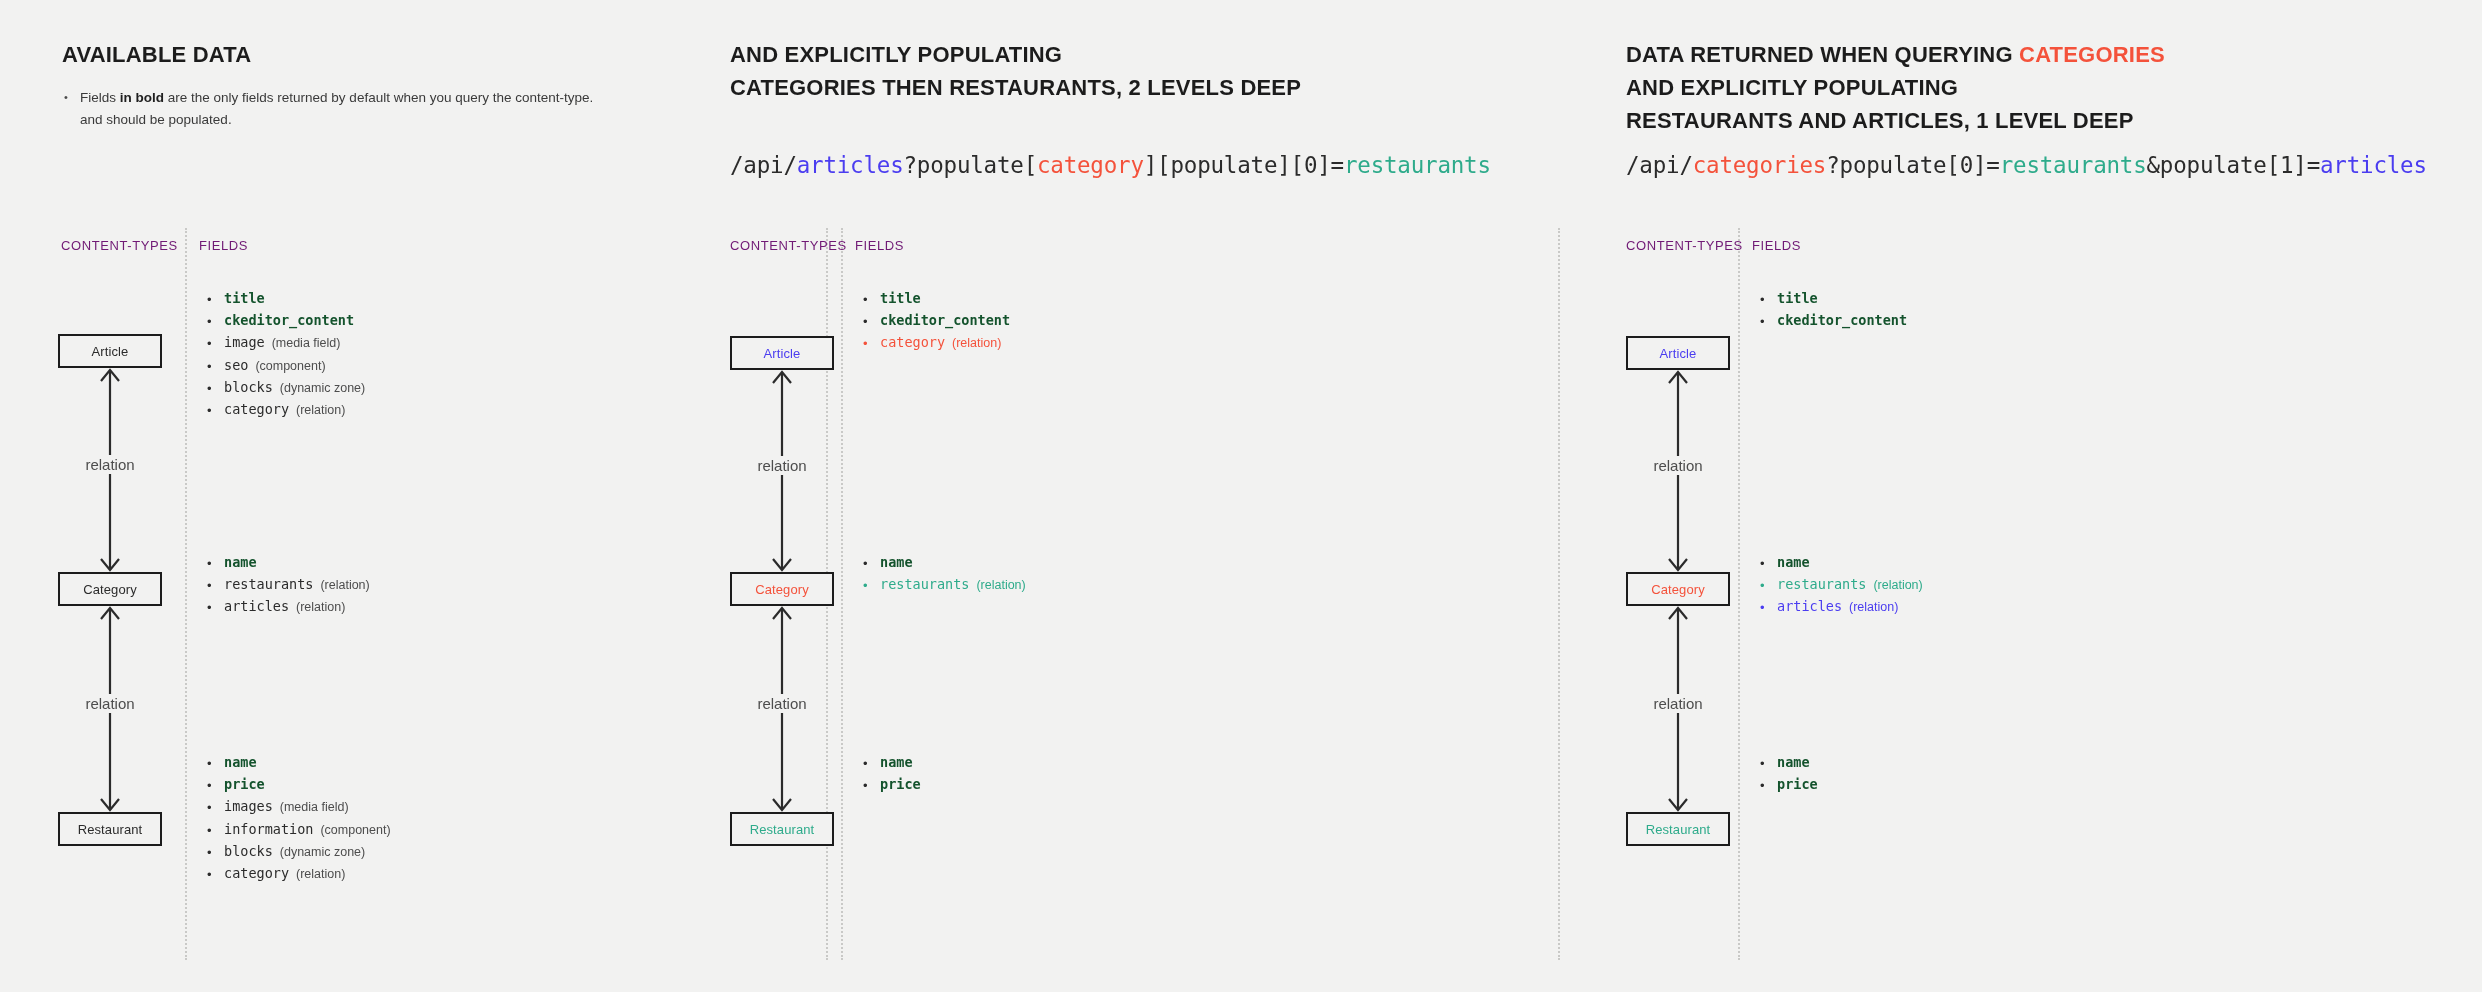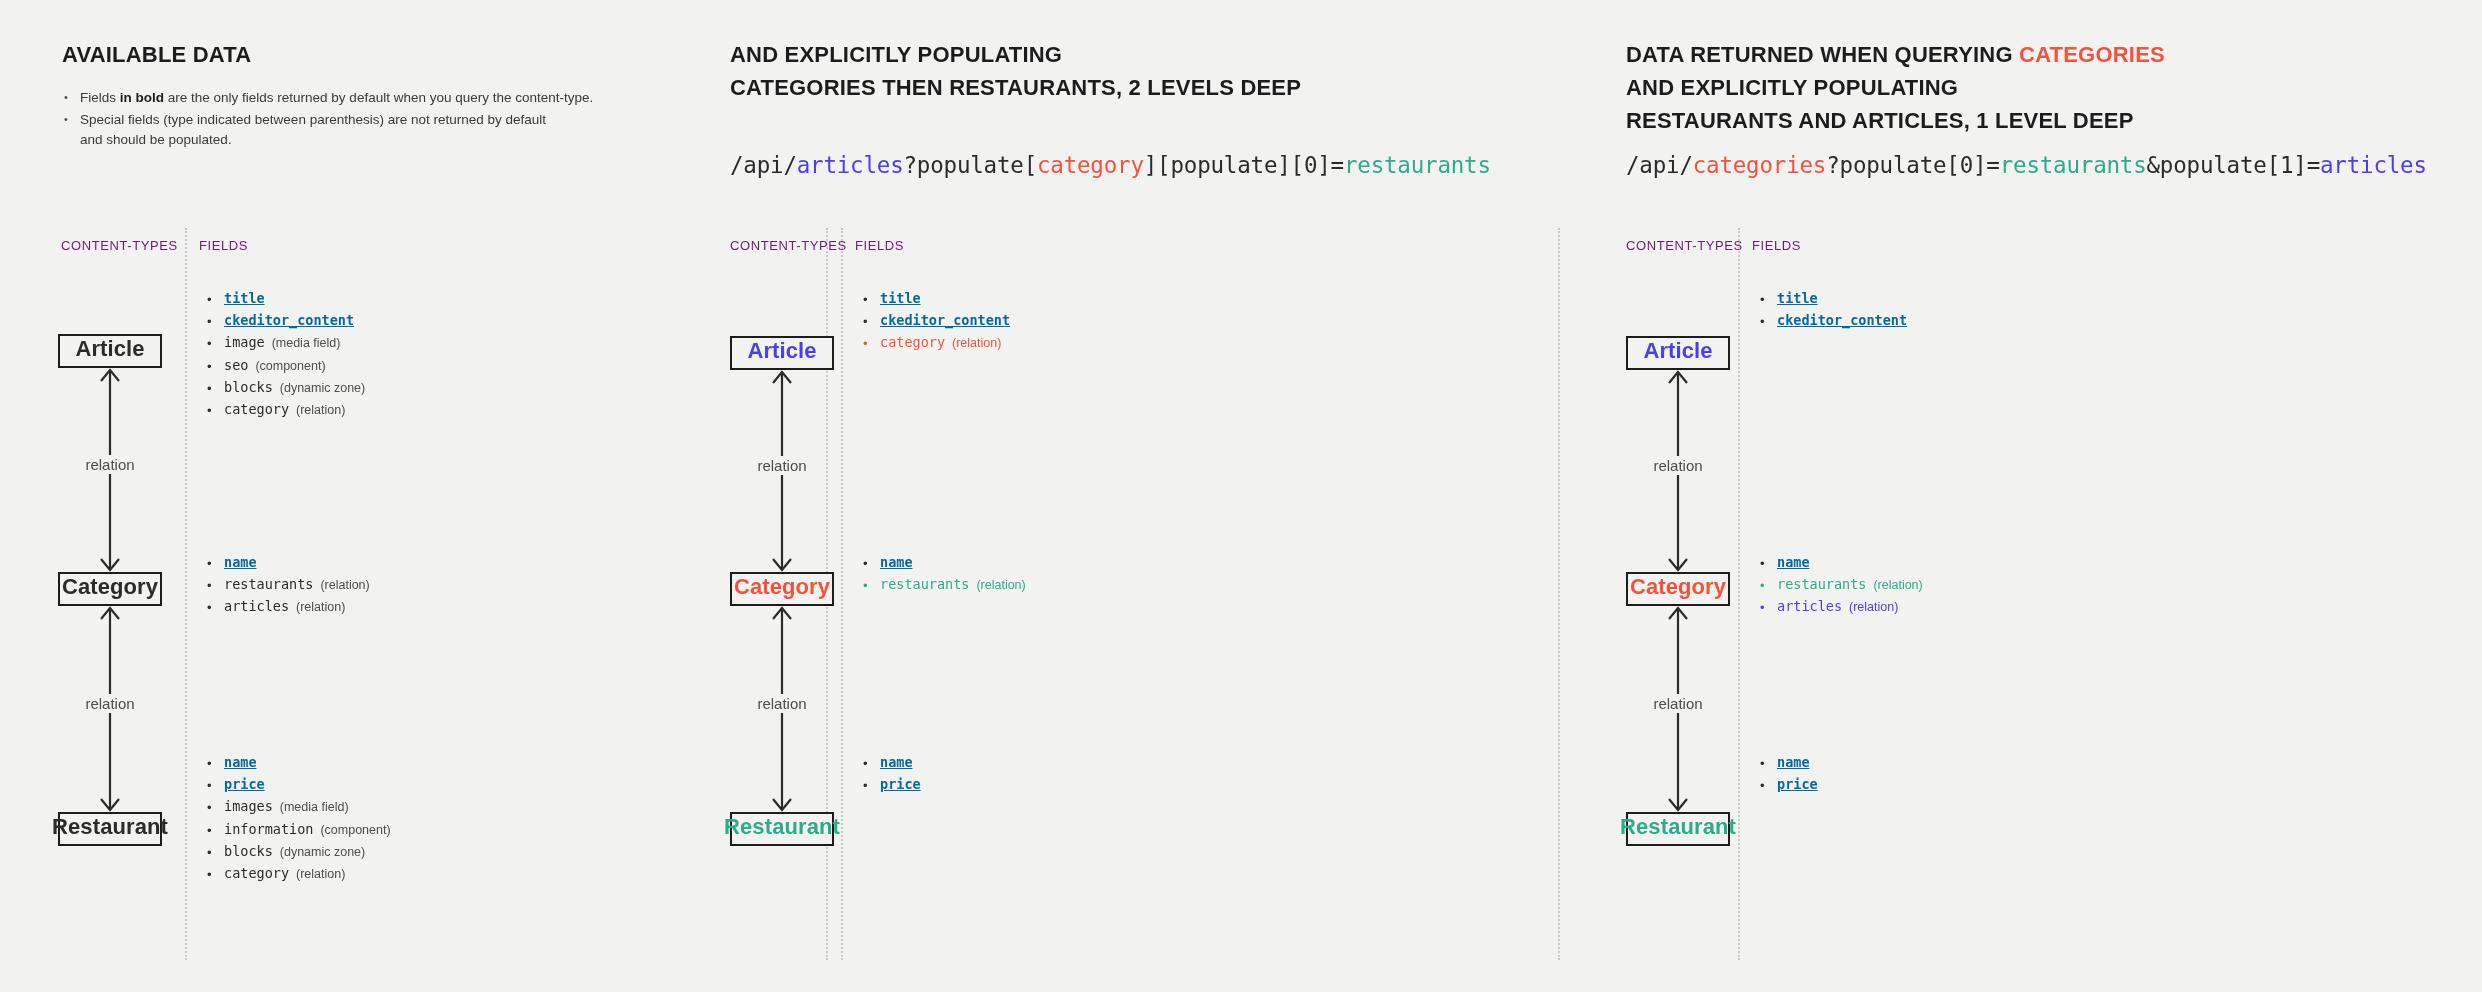--- a/index.html
+++ b/index.html
@@ -92,26 +92,25 @@
 
   
   .node {
     position: absolute;
     width: 104px;
     height: 34px;
     border: 2.5px solid #1c1c1c;
     background: #f2f2f1;
     box-sizing: border-box;
     display: flex;
-    align-items: flex-start;
+    align-items: center;
     justify-content: center;
-    font-size: 22px;
+    font-size: 13px;
     color: #2b2b2b;
     letter-spacing: 0.1px;
-    font-weight: bold;
   }
   .node.blue  { color: #4b3df0; }
   .node.red   { color: #f4523b; }
   .node.green { color: #2eab8b; }
 
   .connector {
     position: absolute;
     width: 40px;
   }
   .connector .relation-label {
@@ -145,22 +144,21 @@
     line-height: 15.6px;
     color: #2b2b2b;
   }
   .fieldlist .row .fname {
     font-family: "DejaVu Sans Mono", "Liberation Mono", monospace;
     font-size: 13.5px;
     color: #2b2b2b;
   }
   .fieldlist .row.bold .fname {
     font-weight: bold;
-    color: #0369a1;
-    text-decoration: underline;
+    color: #14532d;
   }
   .fieldlist .row .ftype {
     font-family: "Liberation Sans", sans-serif;
     font-size: 12.5px;
     color: #4d4d4d;
     margin-left: 7px;
   }
   .fieldlist .row.c-red   .dot,
   .fieldlist .row.c-red   .fname,
   .fieldlist .row.c-red   .ftype { color: #f4523b; }
@@ -176,21 +174,20 @@
 
 <div class="col" id="col-1">
 
   <div class="heading" style="left:62px; top:38px;">
     <span>AVAILABLE DATA</span>
   </div>
 
   <div class="bullets" style="left:62px; top:88px; width:560px;">
     <ul>
       <li><span>Fields </span><b>in bold</b><span> are the only fields returned by default when you query the content-type.</span></li>
-      <li style="margin-bottom:0"><span>Special fields (type indicated between parenthesis) are not returned by default</span></li>
     </ul>
     <div style="padding-left:18px;">and should be populated.</div>
   </div>
 
   <div class="sublabel" style="left:61px; top:238px;">CONTENT-TYPES</div>
   <div class="sublabel" style="left:199px; top:238px;">FIELDS</div>
 
   <div class="divider" style="left:185px; top:228px; height:732px;"></div>
   <div class="divider" style="left:826px; top:228px; height:732px;"></div>
 

